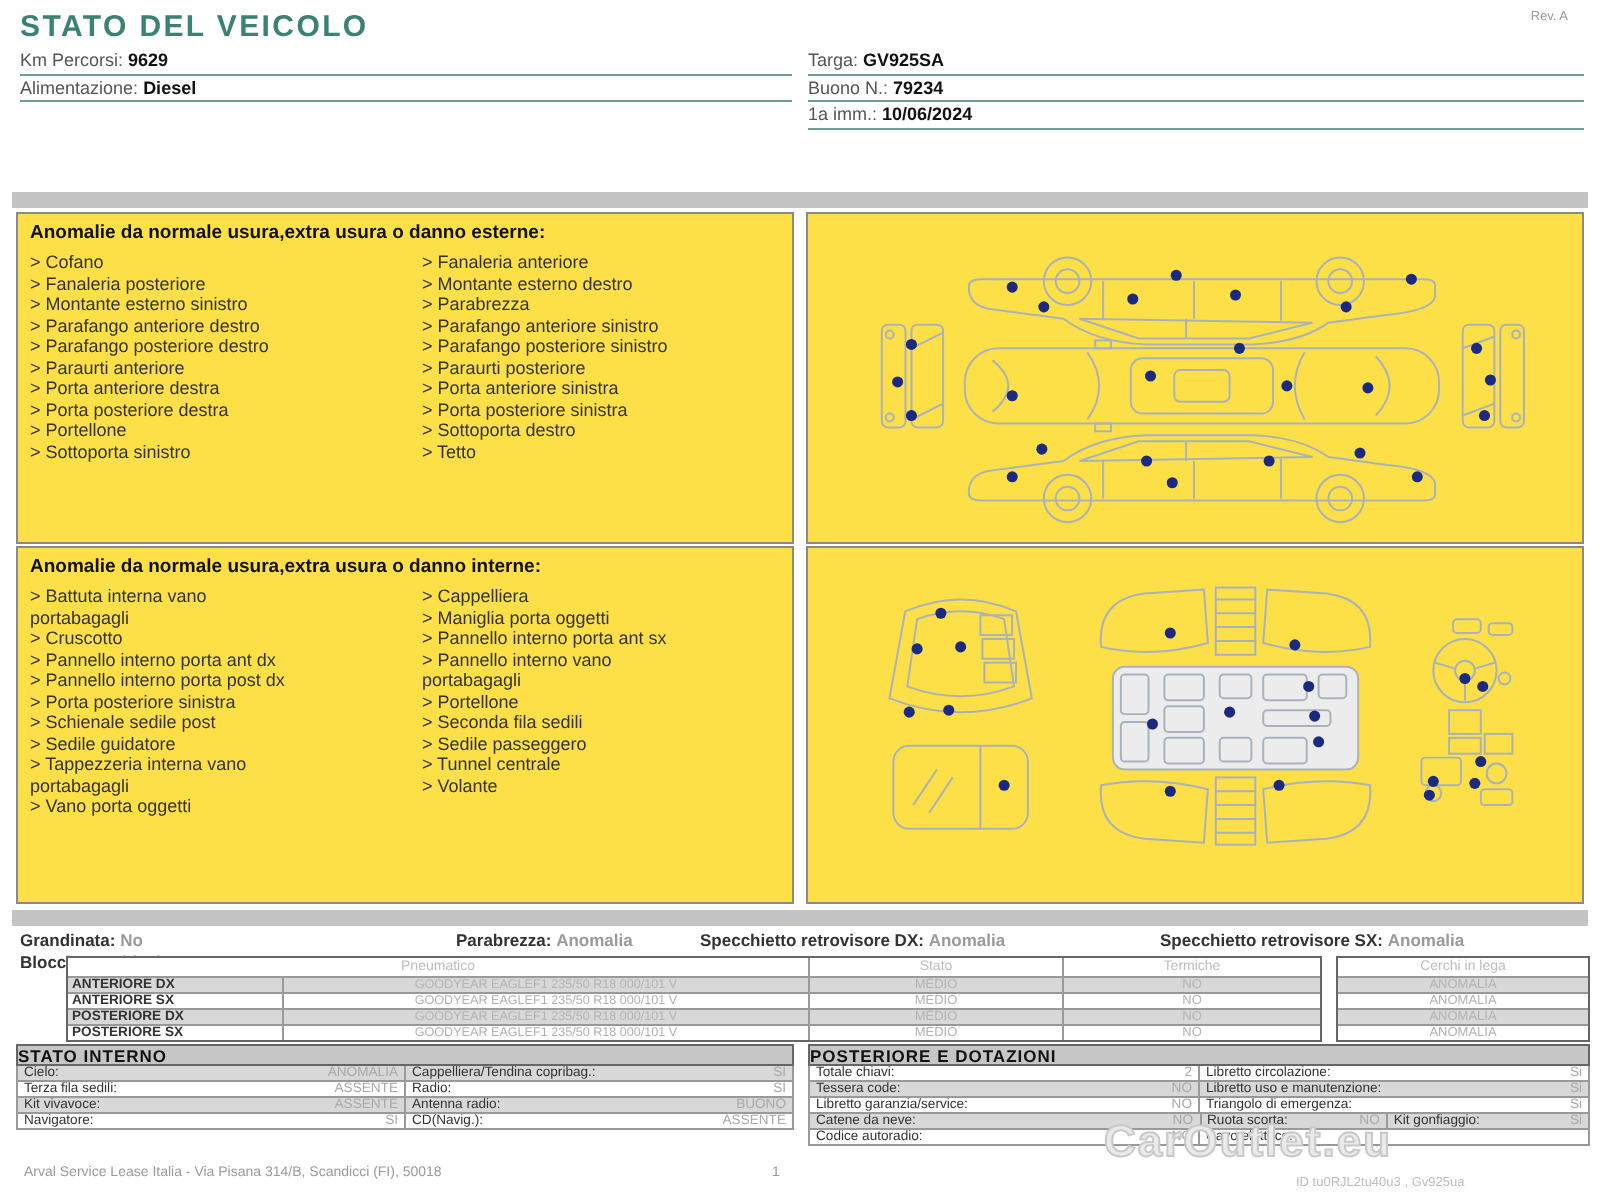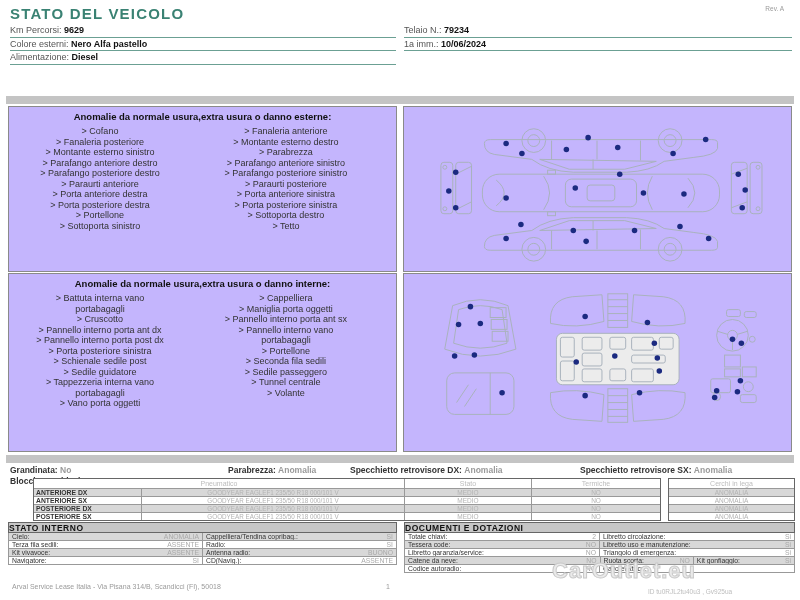--- a/index.html
+++ b/index.html
@@ -17,21 +17,21 @@
   #hdr-left  { left:10px;  width:386px; }
   #hdr-right { left:404px; width:388px; }
   .field { border-bottom:1px solid #6ba093; padding:1px 0 1px 0;
            font-size:9px; line-height:10.5px; color:#555; }
   .field b { color:#111;text-align:right; }
 
   .graybar { position:absolute; left:6px; right:6px; height:8px; background:#c4c4c4; }
   #bar1 { top:96px; } #bar2 { top:455px; }
 
   
-  .box { position:absolute; border:1px solid #8a8a8a; background:#c4b5fd;text-align:center; }
+  .box { position:absolute; border:1px solid #8a8a8a; background:#fde047; }
   #ext-text { left:8px;   top:106px; width:389px; height:166px; padding:4px 6px; }
   #ext-diag { left:403px; top:106px; width:389px; height:166px; }
   #int-text { left:8px;   top:273px; width:389px; height:179px; padding:4px 6px; }
   #int-diag { left:403px; top:273px; width:389px; height:179px; }
   .sec-title { font-size:9.5px; font-weight:bold; color:#111; margin-bottom:4px; }
   .cols { display:flex; }
   .licol { }
   .licol.lc1 { width:197px; }
   .licol.lc2 { width:180px; }
   .li { font-size:9px; line-height:10.5px; color:#333; white-space:pre-line;
@@ -85,26 +85,26 @@
   .diagram-stroke { stroke:#a9b2bc; fill:none; stroke-width:1; }
 </style>
 </head>
 <body>
 
 <div class="title">STATO DEL VEICOLO</div>
 <div class="rev">Rev. A</div>
 
 <div id="hdr-left" class="hdr-col">
   <div class="field"><span>Km Percorsi:</span> <b>9629</b></div>
-  <div class="field"><span>Colore esterni:</span> <b>Nero Alfa pastello</b></div>
   <div class="field"><span>Alimentazione:</span> <b>Diesel</b></div>
 </div>
 
 <div id="hdr-right" class="hdr-col">
-  <div class="field"><span>Telaio N.:</span> <b>79234</b></div>
+  <div class="field"><span>Targa:</span> <b>GV925SA</b></div>
+  <div class="field"><span>Buono N.:</span> <b>79234</b></div>
   <div class="field"><span>1a imm.:</span> <b>10/06/2024</b></div>
 </div>
 
 <div id="bar1" class="graybar"></div>
 
 <div id="ext-text" class="box">
   <div class="sec-title">Anomalie da normale usura,extra usura o danno esterne:</div>
   <div class="cols">
     <div class="licol lc1">
         <div class="li">&gt; Cofano</div>
@@ -438,21 +438,21 @@
         <span class="pval">SI</span>
       </div>
     <div class="pcell">
         <span class="plab">CD(Navig.):</span>
         <span class="pval">ASSENTE</span>
       </div>
   </div>
 </div>
 
 <div id="panel-doc" class="panel">
-  <div class="phdr">DOCUMENTI E DOTAZIONI</div>
+  <div class="phdr">POSTERIORE E DOTAZIONI</div>
   <div class="prow">
     <div class="pcell">
         <span class="plab">Totale chiavi:</span>
         <span class="pval">2</span>
       </div>
     <div class="pcell">
         <span class="plab">Libretto circolazione:</span>
         <span class="pval">Si</span>
       </div>
   </div>

